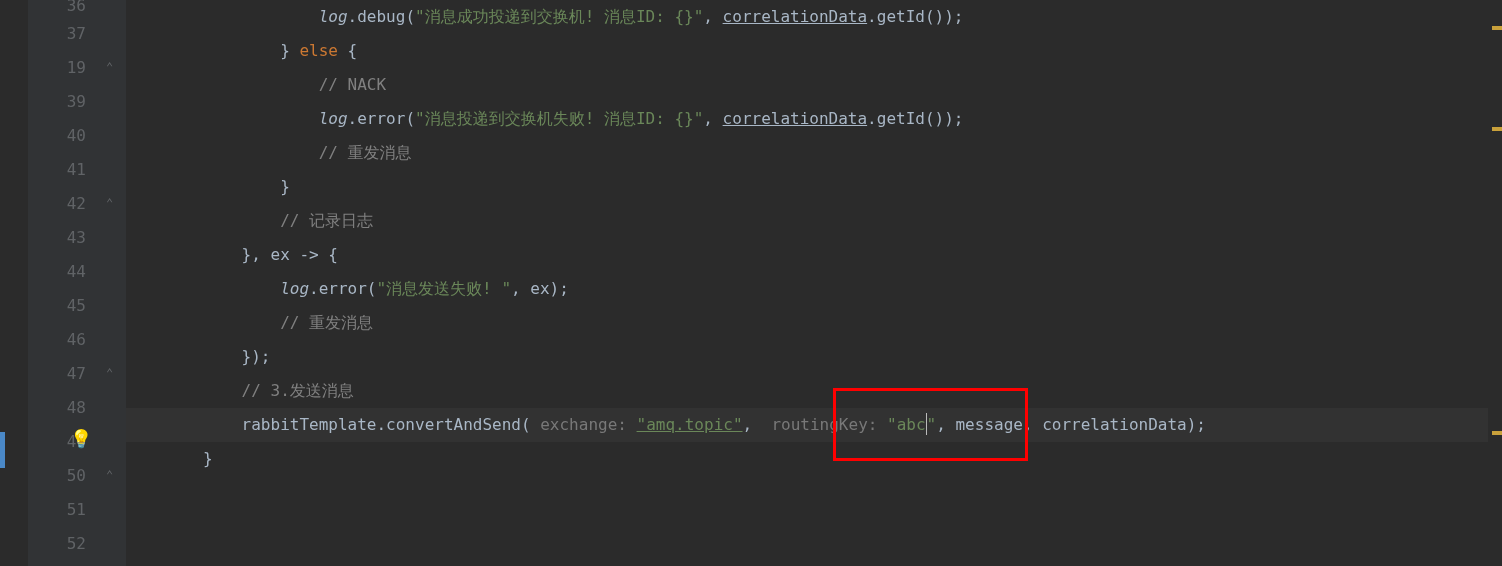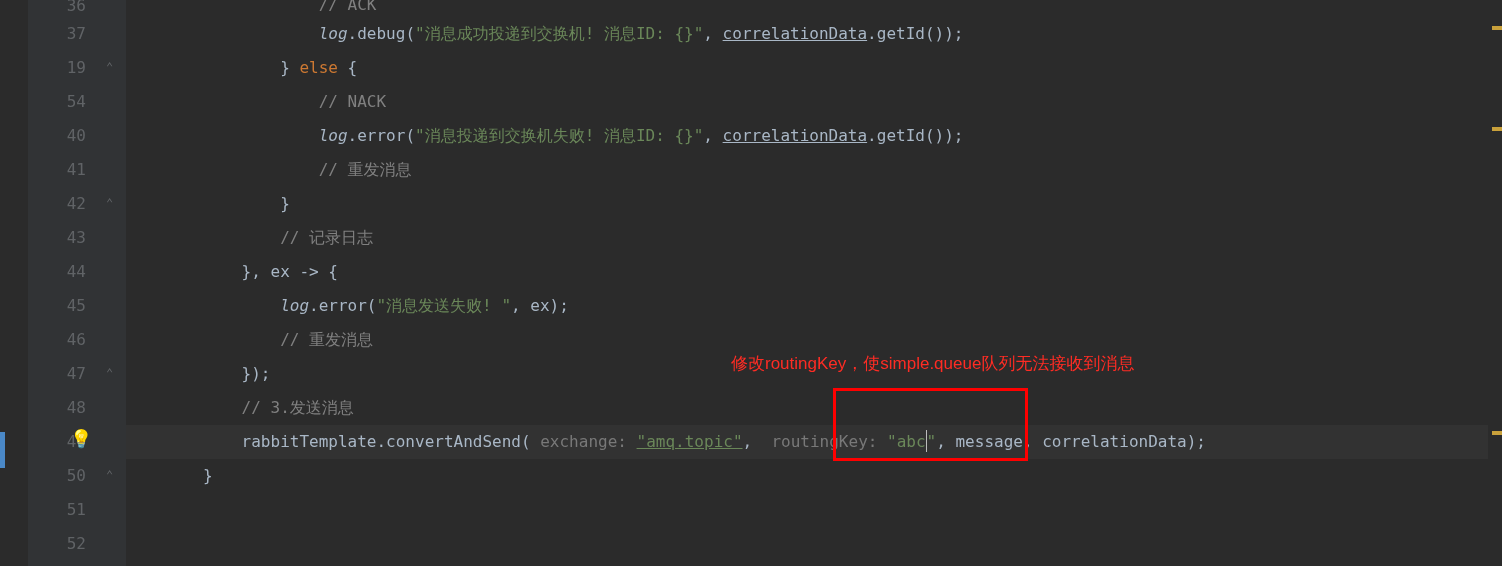--- a/index.html
+++ b/index.html
@@ -121,21 +121,21 @@
 
 <div class="editor">
   <div class="left-margin">
     <div class="blue-margin" style="top:432px;height:36px;"></div>
   </div>
 
   <div class="gutter">
     <div class="line ln" style="height:17px;line-height:12px;">36</div>
     <div class="line ln">37</div>
     <div class="line ln">19</div>
-    <div class="line ln">54</div>
+    <div class="line ln">39</div>
     <div class="line ln">40</div>
     <div class="line ln">41</div>
     <div class="line ln">42</div>
     <div class="line ln">43</div>
     <div class="line ln">44</div>
     <div class="line ln">45</div>
     <div class="line ln">46</div>
     <div class="line ln">47</div>
     <div class="line ln">48</div>
     <div class="line ln">49</div>
@@ -146,38 +146,36 @@
   </div>
 
   <div class="fold-col">
     <span class="fold-mark" style="top:61px;">⌃</span>
     <span class="fold-mark" style="top:197px;">⌃</span>
     <span class="fold-mark" style="top:367px;">⌃</span>
     <span class="fold-mark" style="top:469px;">⌃</span>
   </div>
 
   <div class="code-area">
-    <div class="line" style="height:17px;line-height:10px;">                    <span class="com">// ACK</span></div>
     <div class="line">                    <span class="ident">log</span><span class="dot">.</span><span>debug</span><span class="paren">(</span><span class="str">"消息成功投递到交换机! 消息ID: {}"</span><span class="paren">, </span><span class="underline-cd">correlationData</span><span class="dot">.</span><span>getId</span><span class="paren">());</span></div>
     <div class="line">                <span class="paren">} </span><span class="kw">else</span><span class="paren"> {</span></div>
     <div class="line">                    <span class="com">// NACK</span></div>
     <div class="line">                    <span class="ident">log</span><span class="dot">.</span><span>error</span><span class="paren">(</span><span class="str">"消息投递到交换机失败! 消息ID: {}"</span><span class="paren">, </span><span class="underline-cd">correlationData</span><span class="dot">.</span><span>getId</span><span class="paren">());</span></div>
     <div class="line">                    <span class="com">// 重发消息</span></div>
     <div class="line">                <span class="paren">}</span></div>
     <div class="line">                <span class="com">// 记录日志</span></div>
     <div class="line">            <span class="paren">}, </span><span>ex -&gt;</span><span class="paren"> {</span></div>
     <div class="line">                <span class="ident">log</span><span class="dot">.</span><span>error</span><span class="paren">(</span><span class="str">"消息发送失败! "</span><span class="paren">, </span><span>ex</span><span class="paren">);</span></div>
     <div class="line">                <span class="com">// 重发消息</span></div>
     <div class="line">            <span class="paren">});</span></div>
     <div class="line">            <span class="com">// 3.发送消息</span></div>
     <div class="line highlight-line">            <span>rabbitTemplate</span><span class="dot">.</span><span>convertAndSend</span><span class="paren">( </span><span class="hint">exchange:</span><span> </span><span class="str underline">"amq.topic"</span><span class="paren">,  </span><span class="hint">routingKey:</span><span> </span><span class="str">"abc</span><span class="cursor"></span><span class="str">"</span><span class="paren">, </span><span>message</span><span class="paren">, </span><span>correlationData</span><span class="paren">);</span></div>
     <div class="line">        <span class="paren">}</span></div>
     <div class="line"></div>
 
-    <div class="red-text" style="left:605px;top:352px;">修改routingKey，使simple.queue队列无法接收到消息</div>
     <div class="red-box" style="left:707px;top:388px;width:195px;height:73px;"></div>
   </div>
 
   <div class="scrollbar-right">
     <div class="err-stripe" style="top:26px;background:#c9a13b;"></div>
     <div class="err-stripe" style="top:127px;background:#c9a13b;"></div>
     <div class="err-stripe" style="top:431px;background:#c9a13b;"></div>
   </div>
 </div>
 

